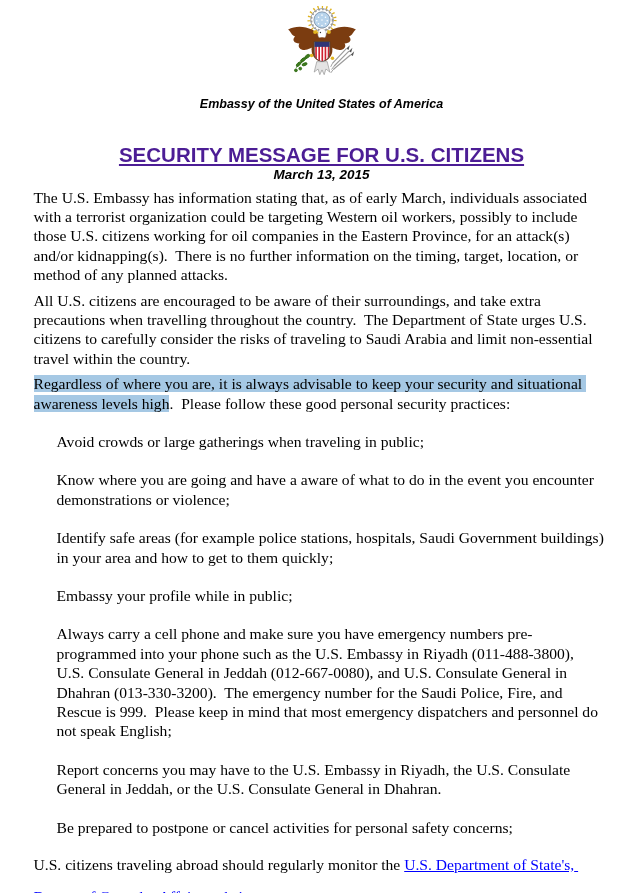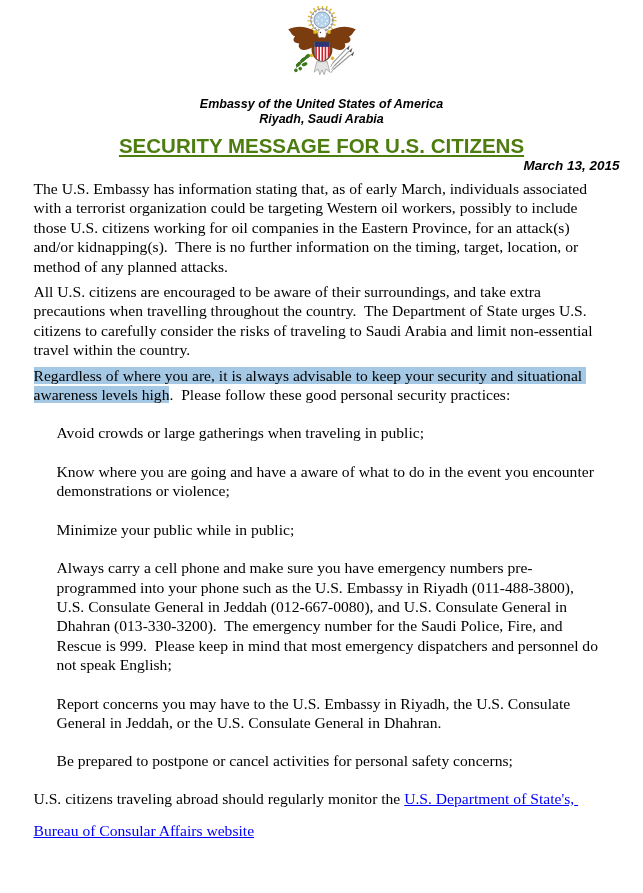--- a/index.html
+++ b/index.html
@@ -8,27 +8,27 @@
     background:#fff; overflow:hidden;
     font-family:"Liberation Serif", serif; font-size:15.6px; color:#000;
   }
   .seal-wrap { text-align:center; padding-top:6px; }
   .org-block { margin-top:7px; }
   .org {
     text-align:center; font-family:"Liberation Sans", sans-serif;
     font-weight:bold; font-style:italic; font-size:12.5px; line-height:14.5px;
   }
   .title {
-    margin:9px 0 0 0; text-align:center;
+    margin:32px 0 0 0; text-align:center;
     font-family:"Liberation Sans", sans-serif; font-weight:bold;
     font-size:20.5px; line-height:22px;
-    color:#4d7c0f; text-decoration:underline;
+    color:#4c1d95; text-decoration:underline;
   }
   .date {
-    text-align:right; font-family:"Liberation Sans", sans-serif;
+    text-align:center; font-family:"Liberation Sans", sans-serif;
     font-weight:bold; font-style:italic; font-size:13.5px; line-height:15px;
     margin-top:1px;
   }
   .content { padding:0 10px; }
   .para { margin:6px 0 0 0; line-height:19.4px; white-space:pre-wrap; }
   .item  { margin:19px 4px 0 23px; line-height:19.4px; white-space:pre-wrap; }
   .hl    { background:#a5c8e4; }
   .footer-para { margin:12px 0 0 0; line-height:32px; white-space:pre-wrap; }
   .doc-link { color:#0000ff; text-decoration:underline; cursor:pointer; }
 </style>
@@ -120,38 +120,38 @@
         </g>
       </g>
 
       <circle cx="38" cy="57" r="2" fill="#e0b420"></circle>
       <circle cx="62" cy="60" r="2" fill="#e0b420"></circle>
     </svg>
   </div>
 
   <div class="org-block">
     <div class="org">Embassy of the United States of America</div>
-    <div class="org">Riyadh, Saudi Arabia</div>
   </div>
 
   <h1 class="title">SECURITY MESSAGE FOR U.S. CITIZENS</h1>
   <div class="date">March 13, 2015</div>
 
   <div class="content">
 
     <p class="para">The U.S. Embassy has information stating that, as of early March, individuals associated with a terrorist organization could be targeting Western oil workers, possibly to include those U.S. citizens working for oil companies in the Eastern Province, for an attack(s) and/or kidnapping(s).  There is no further information on the timing, target, location, or method of any planned attacks.</p>
 
     <p class="para">All U.S. citizens are encouraged to be aware of their surroundings, and take extra precautions when travelling throughout the country.  The Department of State urges U.S. citizens to carefully consider the risks of traveling to Saudi Arabia and limit non-essential travel within the country.</p>
 
     <p class="para"><span class="hl">Regardless of where you are, it is always advisable to keep your security and situational awareness levels high</span><span>.  Please follow these good personal security practices:</span></p>
 
     <div>
       <p class="item">Avoid crowds or large gatherings when traveling in public;</p>
       <p class="item">Know where you are going and have a aware of what to do in the event you encounter demonstrations or violence;</p>
-      <p class="item">Minimize your public while in public;</p>
+      <p class="item">Identify safe areas (for example police stations, hospitals, Saudi Government buildings) in your area and how to get to them quickly;</p>
+      <p class="item">Embassy your profile while in public;</p>
       <p class="item">Always carry a cell phone and make sure you have emergency numbers pre-programmed into your phone such as the U.S. Embassy in Riyadh (011-488-3800), U.S. Consulate General in Jeddah (012-667-0080), and U.S. Consulate General in Dhahran (013-330-3200).  The emergency number for the Saudi Police, Fire, and Rescue is 999.  Please keep in mind that most emergency dispatchers and personnel do not speak English;</p>
       <p class="item">Report concerns you may have to the U.S. Embassy in Riyadh, the U.S. Consulate General in Jeddah, or the U.S. Consulate General in Dhahran.</p>
       <p class="item">Be prepared to postpone or cancel activities for personal safety concerns;</p>
     </div>
 
     <p class="footer-para"><span>U.S. citizens traveling abroad should regularly monitor the </span><a class="doc-link">U.S. Department of State's, Bureau of Consular Affairs website</a></p>
 
   </div>
 </div>
 

